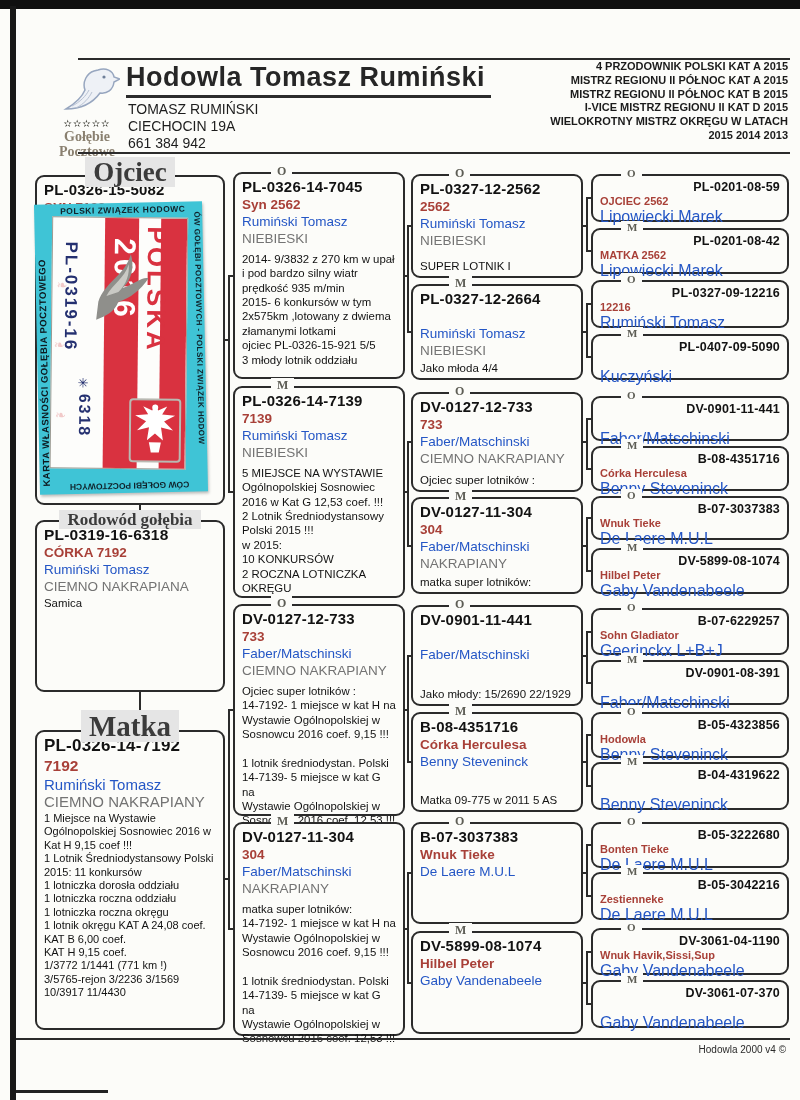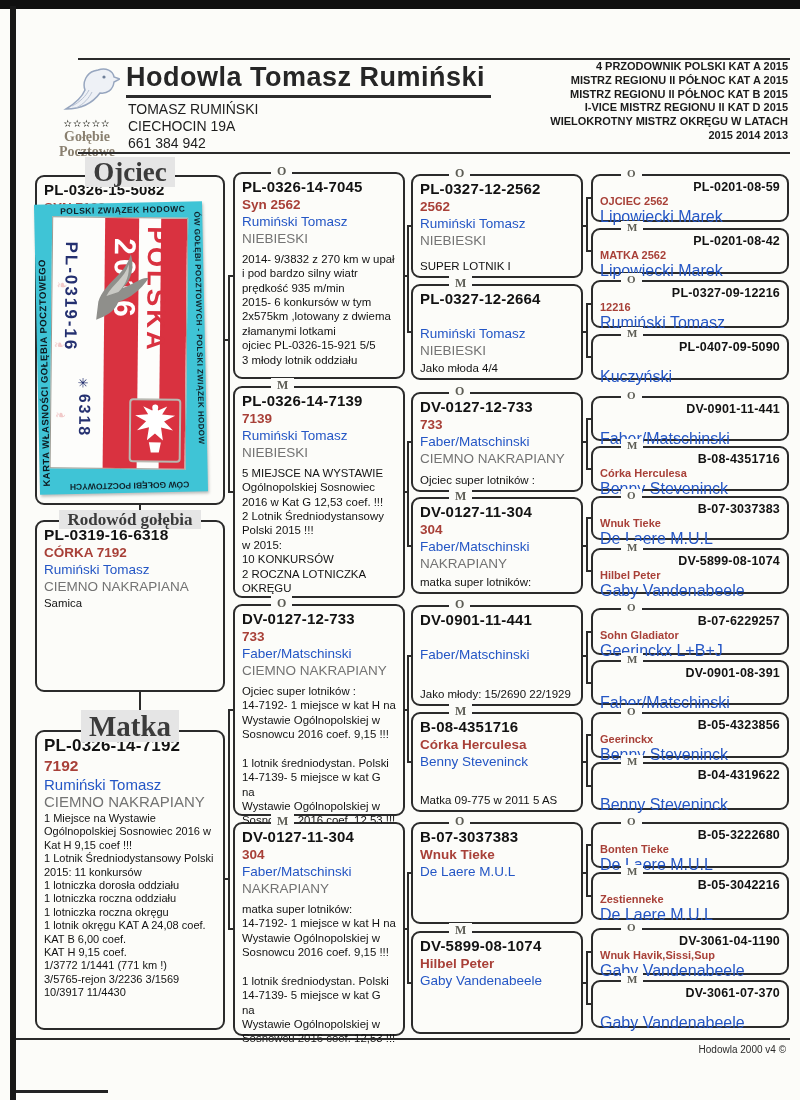--- a/index.html
+++ b/index.html
@@ -374,21 +374,21 @@
   </div>
   <div class="pbox col4" style="top:660px;height:45px">
     <span class="gtag">M</span>
     <div class="ring">DV-0901-08-391</div>
     <div class="l-red"></div>
     <div class="l-blue">Faber/Matschinski</div>
   </div>
   <div class="pbox col4" style="top:712px;height:46px">
     <span class="gtag">O</span>
     <div class="ring">B-05-4323856</div>
-    <div class="l-red">Geerinckx</div>
+    <div class="l-red">Hodowla</div>
     <div class="l-blue">Benny Steveninck</div>
   </div>
   <div class="pbox col4" style="top:762px;height:48px">
     <span class="gtag">M</span>
     <div class="ring">B-04-4319622</div>
     <div class="l-red"></div>
     <div class="l-blue">Benny Steveninck</div>
   </div>
   <div class="pbox col4" style="top:822px;height:46px">
     <span class="gtag">O</span>

